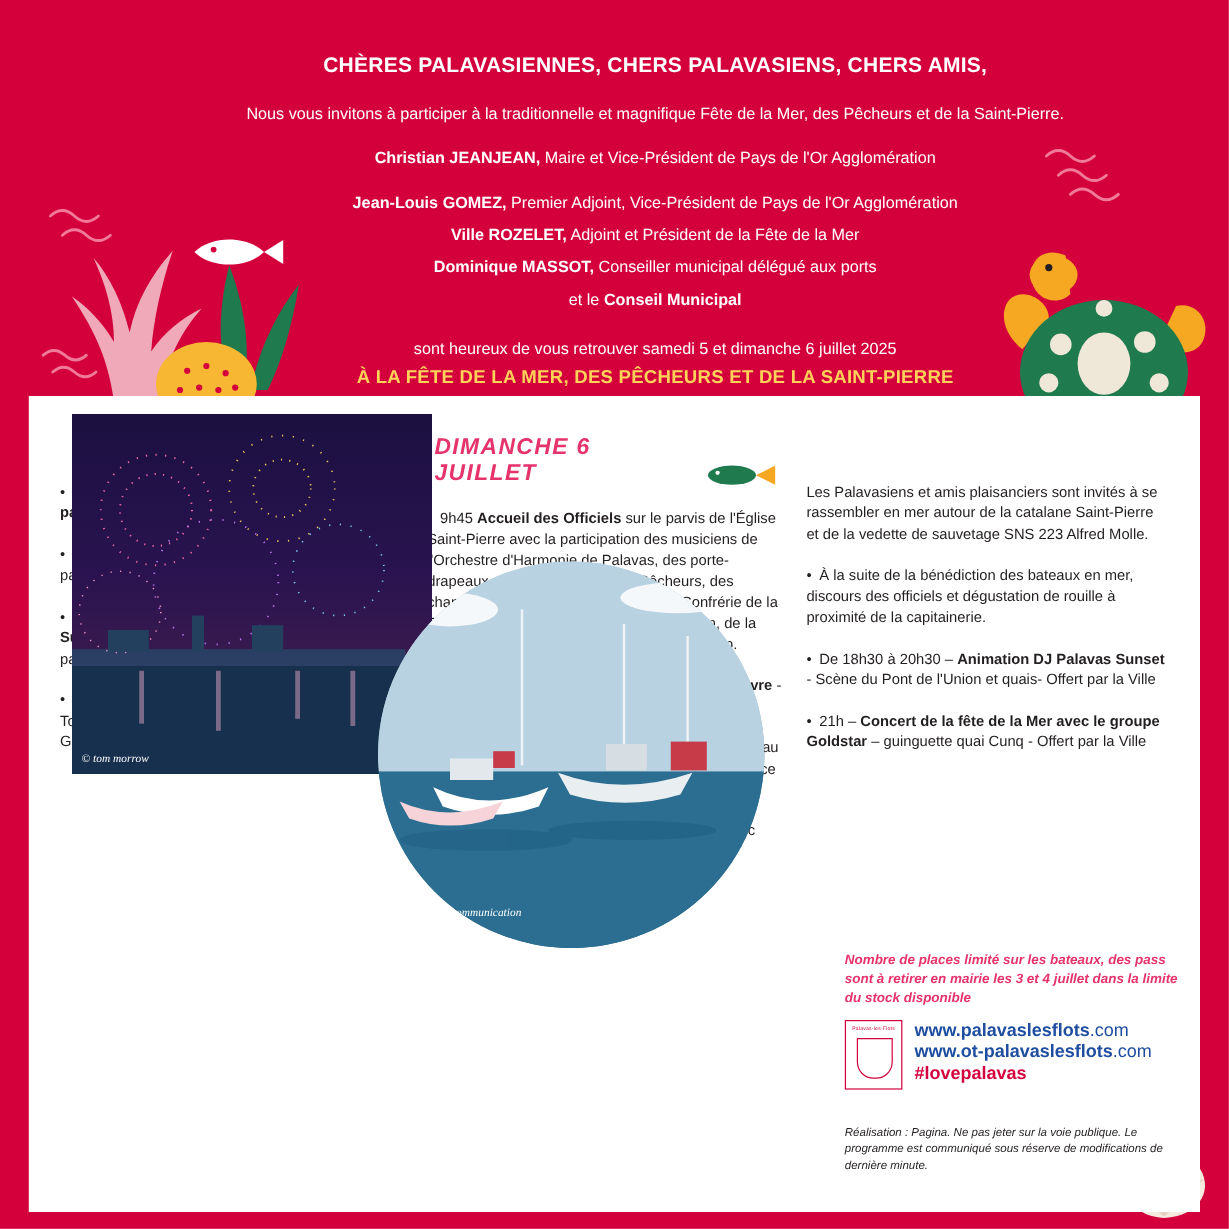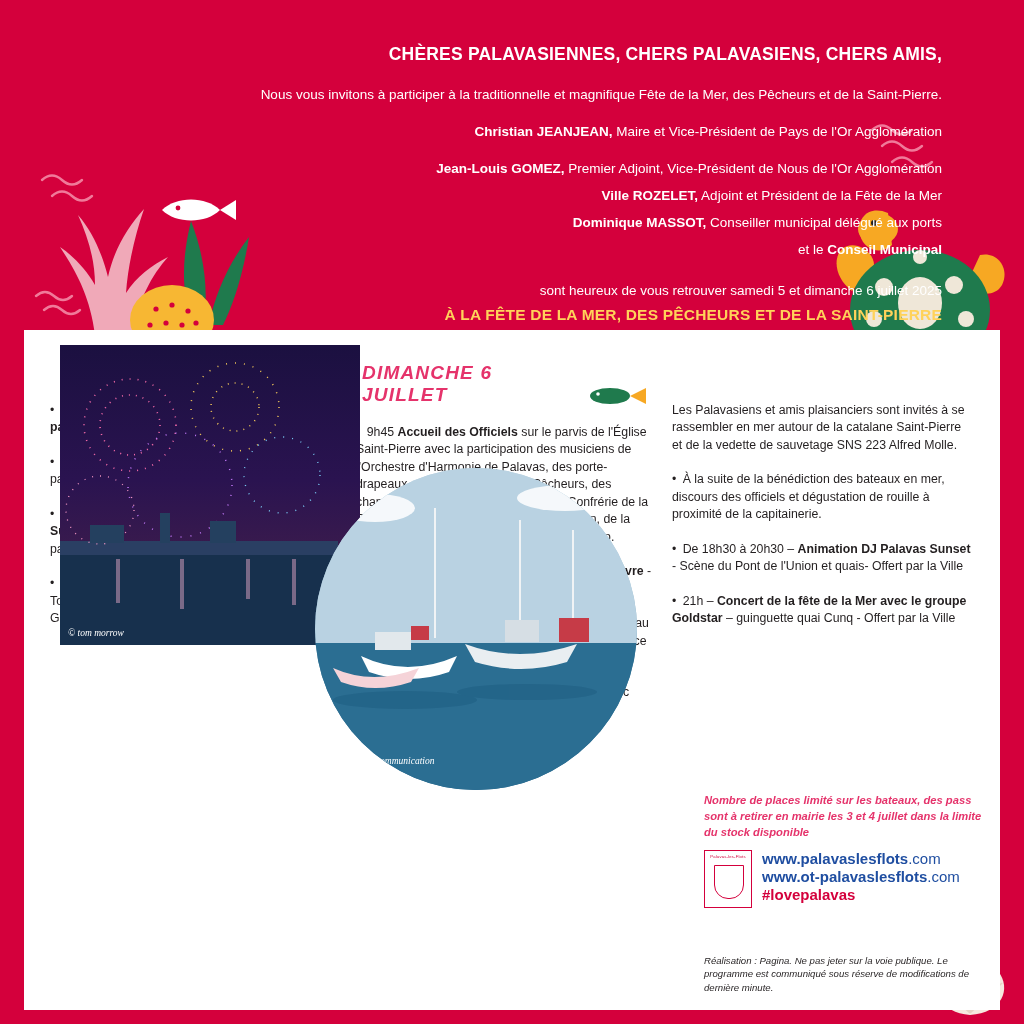--- a/index.html
+++ b/index.html
@@ -7,21 +7,21 @@
     width:1024px;height:1024px;overflow:hidden;
     background:#d4003c;
     font-family:"Liberation Sans", sans-serif;
     color:#ffffff;
     position:relative;
   }
   
   .deco{position:absolute;pointer-events:none;}
 
   
-  .header{position:relative;z-index:5;padding:44px 82px 0 150px;text-align:right;}
+  .header{position:relative;z-index:5;padding:44px 82px 0 150px;text-align:center;}
   .h-title{font-size:17.5px;font-weight:bold;letter-spacing:.2px;margin-bottom:22px;}
   .h-invite{font-size:13.5px;margin-bottom:22px;}
   .h-line{font-size:13.5px;margin-bottom:6px;}
   .h-line b{font-weight:bold;}
   .block2{margin-top:20px;line-height:1.55;}
   .h-sub{font-size:13.5px;margin-top:22px;}
   .h-bigtitle{font-size:15.5px;font-weight:bold;color:#ffd25a;margin-top:8px;letter-spacing:.2px;}
 
   
   .card{
@@ -62,21 +62,21 @@
     position:absolute;left:680px;top:462px;width:285px;font-size:11.2px;line-height:1.45;
     color:#e5336b;font-style:italic;font-weight:bold;
   }
   .links{position:absolute;left:680px;top:520px;width:290px;display:flex;gap:10px;align-items:flex-start;}
   .crest{width:46px;height:56px;background:#ffffff;border:1.5px solid #d4003c;position:relative;flex:none;}
   .crest .ct{font-size:4.2px;color:#d4003c;text-align:center;display:block;margin-top:3px;letter-spacing:.2px;}
   .crest .cb{position:absolute;left:9px;top:14px;width:28px;height:32px;border:1px solid #d4003c;border-radius:0 0 14px 14px;}
   .url{font-size:15px;color:#1f4ea1;font-weight:bold;line-height:1.2;}
   .url .dot{color:#1f4ea1;font-weight:normal;}
   .hash{font-size:15px;color:#d4003c;font-weight:bold;}
-  .legal{position:absolute;left:680px;top:624px;width:288px;font-size:9.6px;line-height:1.4;color:#231f20;font-style:italic;}
+  .legal{position:absolute;left:680px;top:608px;width:288px;font-size:9.6px;line-height:1.4;color:#231f20;font-style:italic;}
 </style>
 </head>
 <body>
 
 <svg class="deco" width="1024" height="1024" style="left:0;top:0;z-index:1">
 
   <g transform="translate(40,185)">
     <path d="M55 150 C50 110 35 85 20 62 C32 70 46 84 55 100 C55 75 48 52 38 30 C52 46 62 68 68 92 C74 64 88 42 104 24 C95 50 88 80 86 108 C96 92 112 80 128 72 C112 90 98 115 92 150 Z" fill="#f0a9b8"></path>
     <rect x="58" y="140" width="16" height="30" fill="#f0a9b8" rx="4"></rect>
   </g>
@@ -152,21 +152,21 @@
 </svg>
 
 <div class="header">
   <div class="h-title">CHÈRES PALAVASIENNES, CHERS PALAVASIENS, CHERS AMIS,</div>
   <div class="h-invite">Nous vous invitons à participer à la traditionnelle et magnifique Fête de la Mer, des Pêcheurs et de la Saint-Pierre.</div>
   <div class="h-line">
     <b>Christian JEANJEAN,</b><span> Maire et Vice-Président de Pays de l'Or Agglomération</span>
   </div>
   <div class="block2">
     <div class="h-line">
-      <b>Jean-Louis GOMEZ,</b><span> Premier Adjoint, Vice-Président de Nous de l'Or Agglomération</span>
+      <b>Jean-Louis GOMEZ,</b><span> Premier Adjoint, Vice-Président de Pays de l'Or Agglomération</span>
     </div>
     <div class="h-line">
       <b>Ville ROZELET,</b><span> Adjoint et Président de la Fête de la Mer</span>
     </div>
     <div class="h-line">
       <b>Dominique MASSOT,</b><span> Conseiller municipal délégué aux ports</span>
     </div>
     <div class="h-line">
       <span>et le </span><b>Conseil Municipal</b>
     </div>

